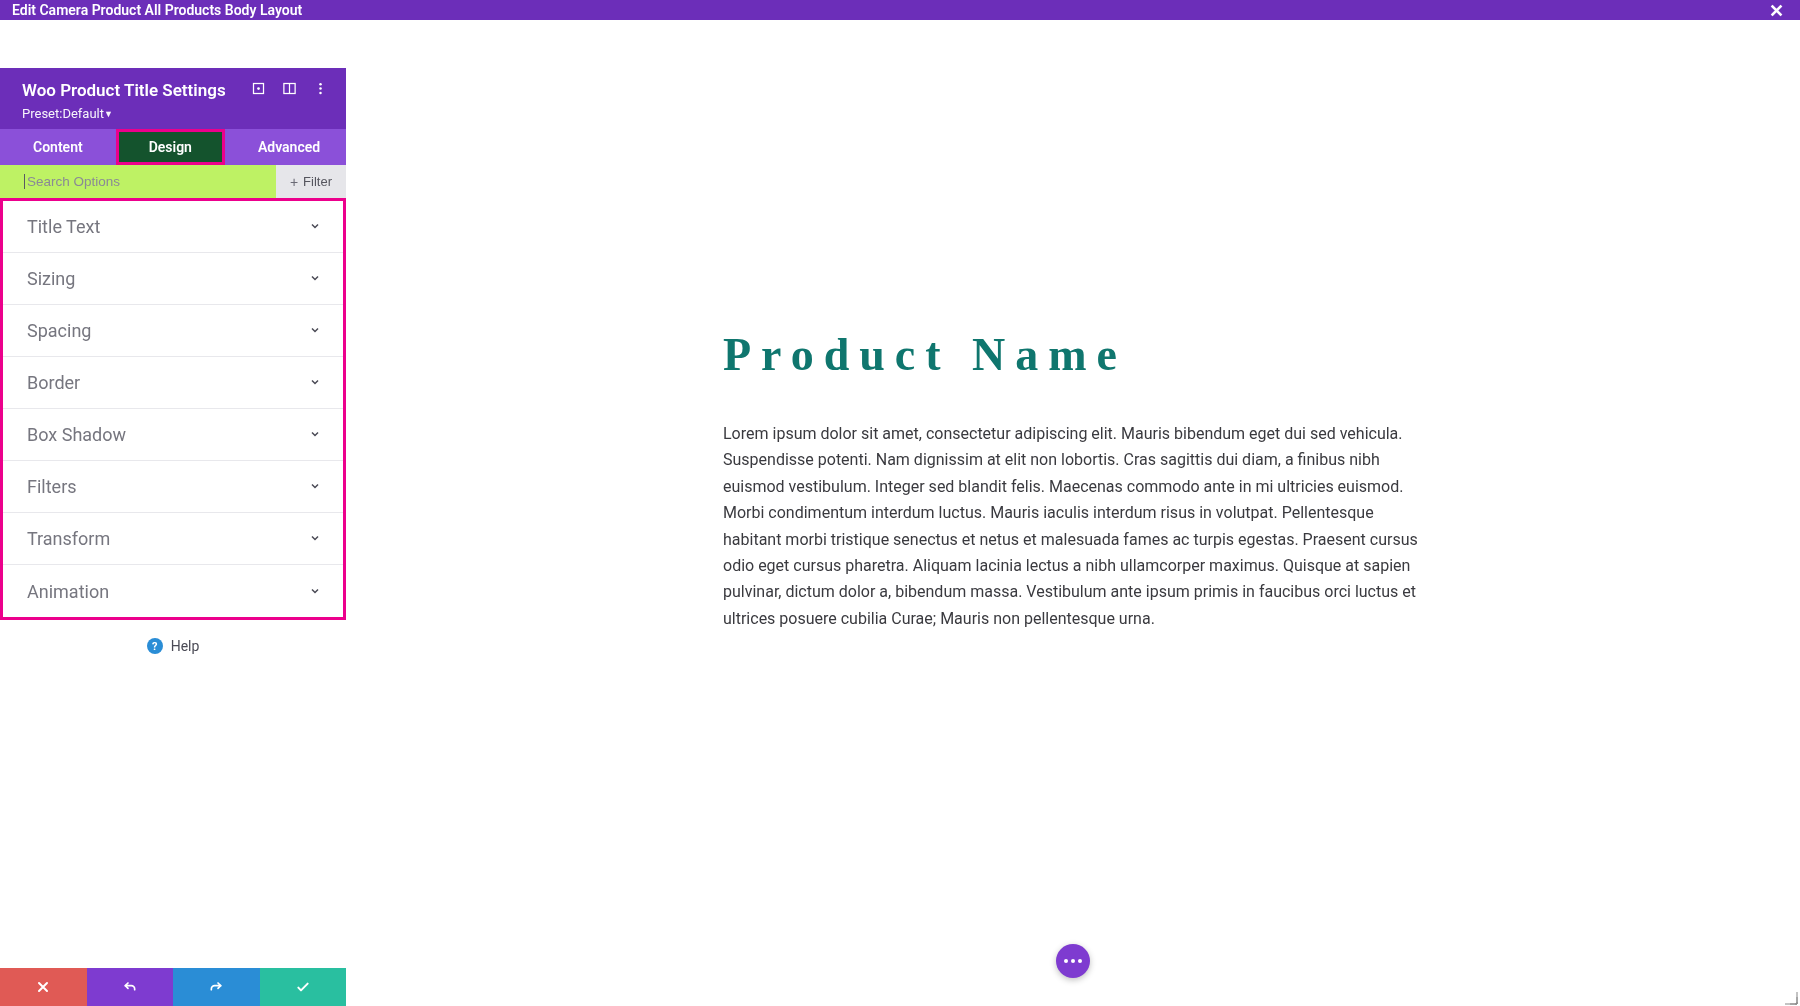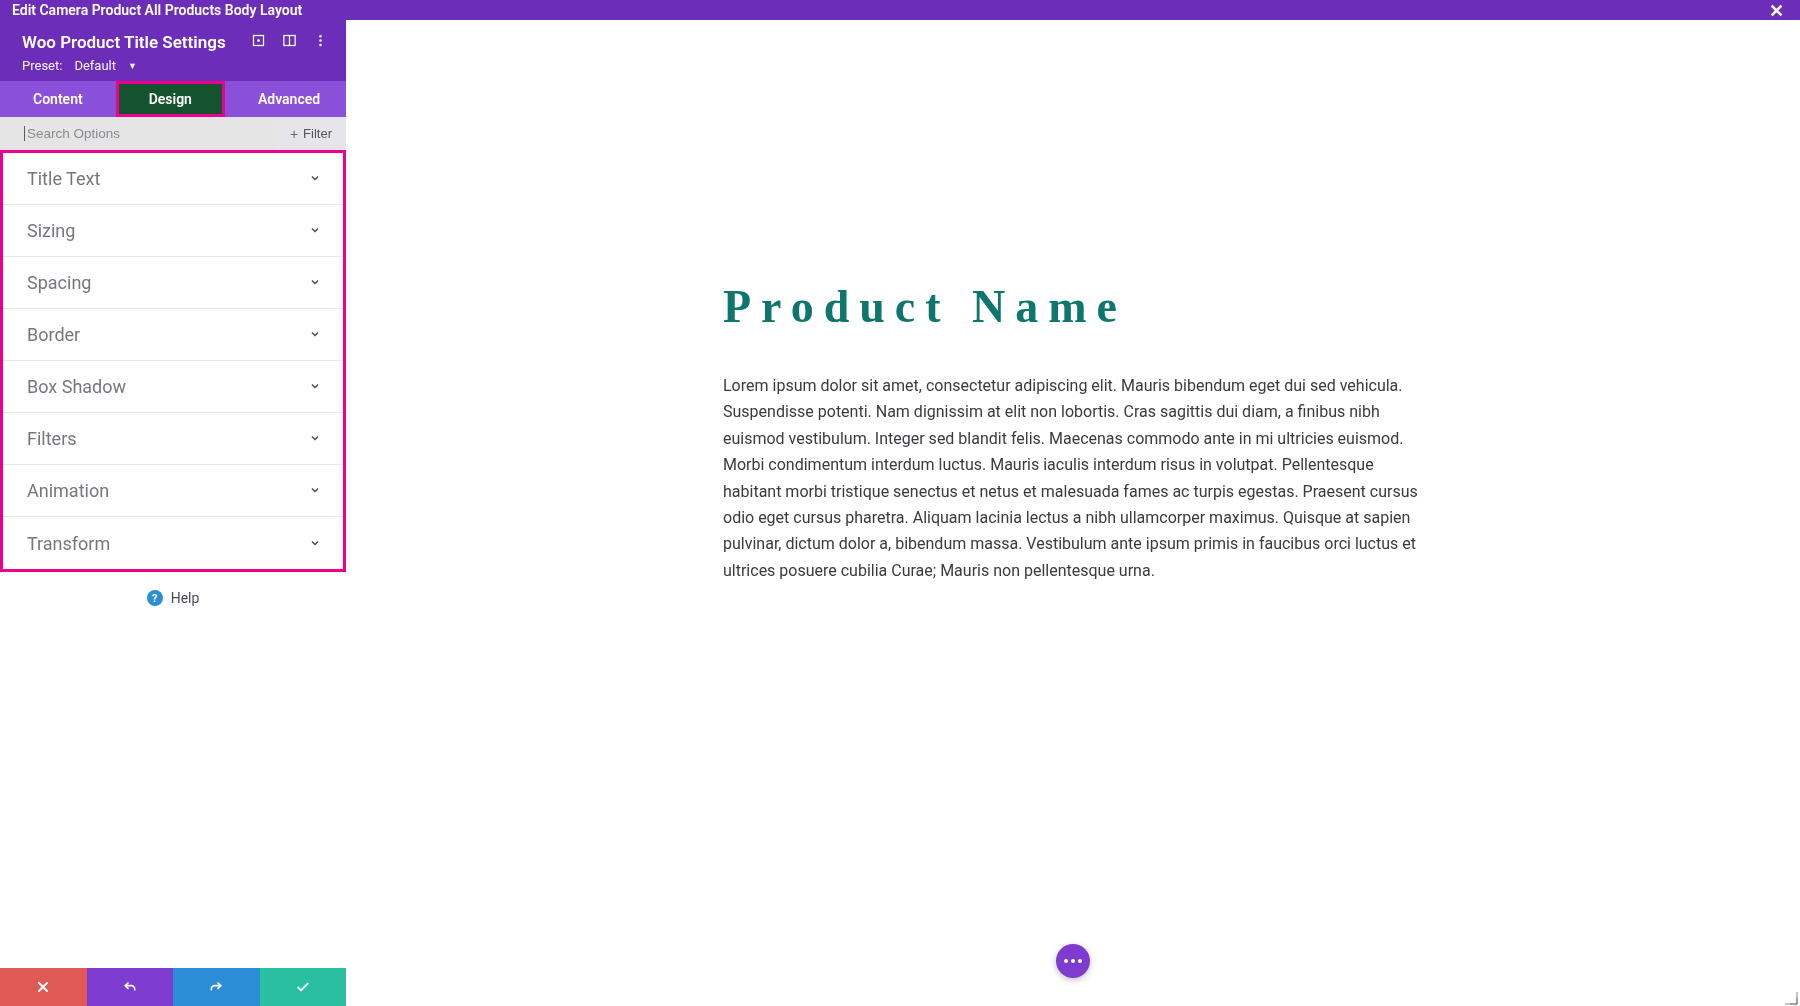--- a/index.html
+++ b/index.html
@@ -13,21 +13,21 @@
     height: 20px;
     display: flex;
     align-items: center;
     justify-content: space-between;
     padding: 0 12px;
     font-size: 14px;
     font-weight: 600;
   }
   .top-bar-close { cursor: pointer; font-size: 18px; padding: 0 4px; }
 
-  .main { flex: 1; display: flex; min-height: 0; }
+  .main { flex: 1; display: flex; min-height: 0; margin-top: 48px; }
 
   
   .sidebar {
     width: 346px;
     display: flex;
     flex-direction: column;
     background: #fff;
     position: relative;
   }
 
@@ -37,21 +37,21 @@
     padding: 12px 18px 8px 22px;
   }
   .sidebar-header-row1 {
     display: flex;
     align-items: center;
     justify-content: space-between;
   }
   .settings-title { font-size: 17px; font-weight: 600; }
   .header-icons { display: flex; gap: 16px; align-items: center; }
   .header-icons svg { width: 15px; height: 15px; fill: #fff; cursor: pointer; }
-  .preset-row { font-size: 13px; margin-top: 6px; opacity: 0.95; display:flex; align-items:center; gap:12px;}
+  .preset-row { font-size: 13px; margin-top: 6px; opacity: 0.95; display:flex; align-items:center; gap:0;}
   .preset-caret { font-size: 9px; }
 
   
   .tabs {
     background: #8b50d9;
     display: flex;
     height: 36px;
   }
   .tab {
     color: #fff;
@@ -67,21 +67,21 @@
     outline: 3px solid #ec008c;
     outline-offset: -3px;
     background: #14532d;
     z-index: 2;
   }
 
   
   .search-bar {
     display: flex;
     align-items: center;
-    background: #e5e5e5;
+    background: #bef264;
     height: 34px;
     border-bottom: 1px solid #e5e5e9;
   }
   .search-input {
     flex: 1;
     background: transparent;
     border: none;
     outline: none;
     font-size: 13.5px;
     color: #6a6a75;
@@ -288,27 +288,27 @@
               <path d="M6 9l6 6 6-6" fill="none" stroke="#4a4a55" stroke-width="3"></path>
             </svg></span>
       </div>
       <div class="acc-item">
         <span class="acc-label">Filters</span>
         <span class="acc-chevron"><svg viewBox="0 0 24 24">
               <path d="M6 9l6 6 6-6" fill="none" stroke="#4a4a55" stroke-width="3"></path>
             </svg></span>
       </div>
       <div class="acc-item">
+        <span class="acc-label">Transform</span>
+        <span class="acc-chevron"><svg viewBox="0 0 24 24">
+              <path d="M6 9l6 6 6-6" fill="none" stroke="#4a4a55" stroke-width="3"></path>
+            </svg></span>
+      </div>
+      <div class="acc-item">
         <span class="acc-label">Animation</span>
-        <span class="acc-chevron"><svg viewBox="0 0 24 24">
-              <path d="M6 9l6 6 6-6" fill="none" stroke="#4a4a55" stroke-width="3"></path>
-            </svg></span>
-      </div>
-      <div class="acc-item">
-        <span class="acc-label">Transform</span>
         <span class="acc-chevron"><svg viewBox="0 0 24 24">
               <path d="M6 9l6 6 6-6" fill="none" stroke="#4a4a55" stroke-width="3"></path>
             </svg></span>
       </div>
     </div>
 
     <div class="help-row">
       <span class="help-icon">?</span>
       <span>Help</span>
     </div>

